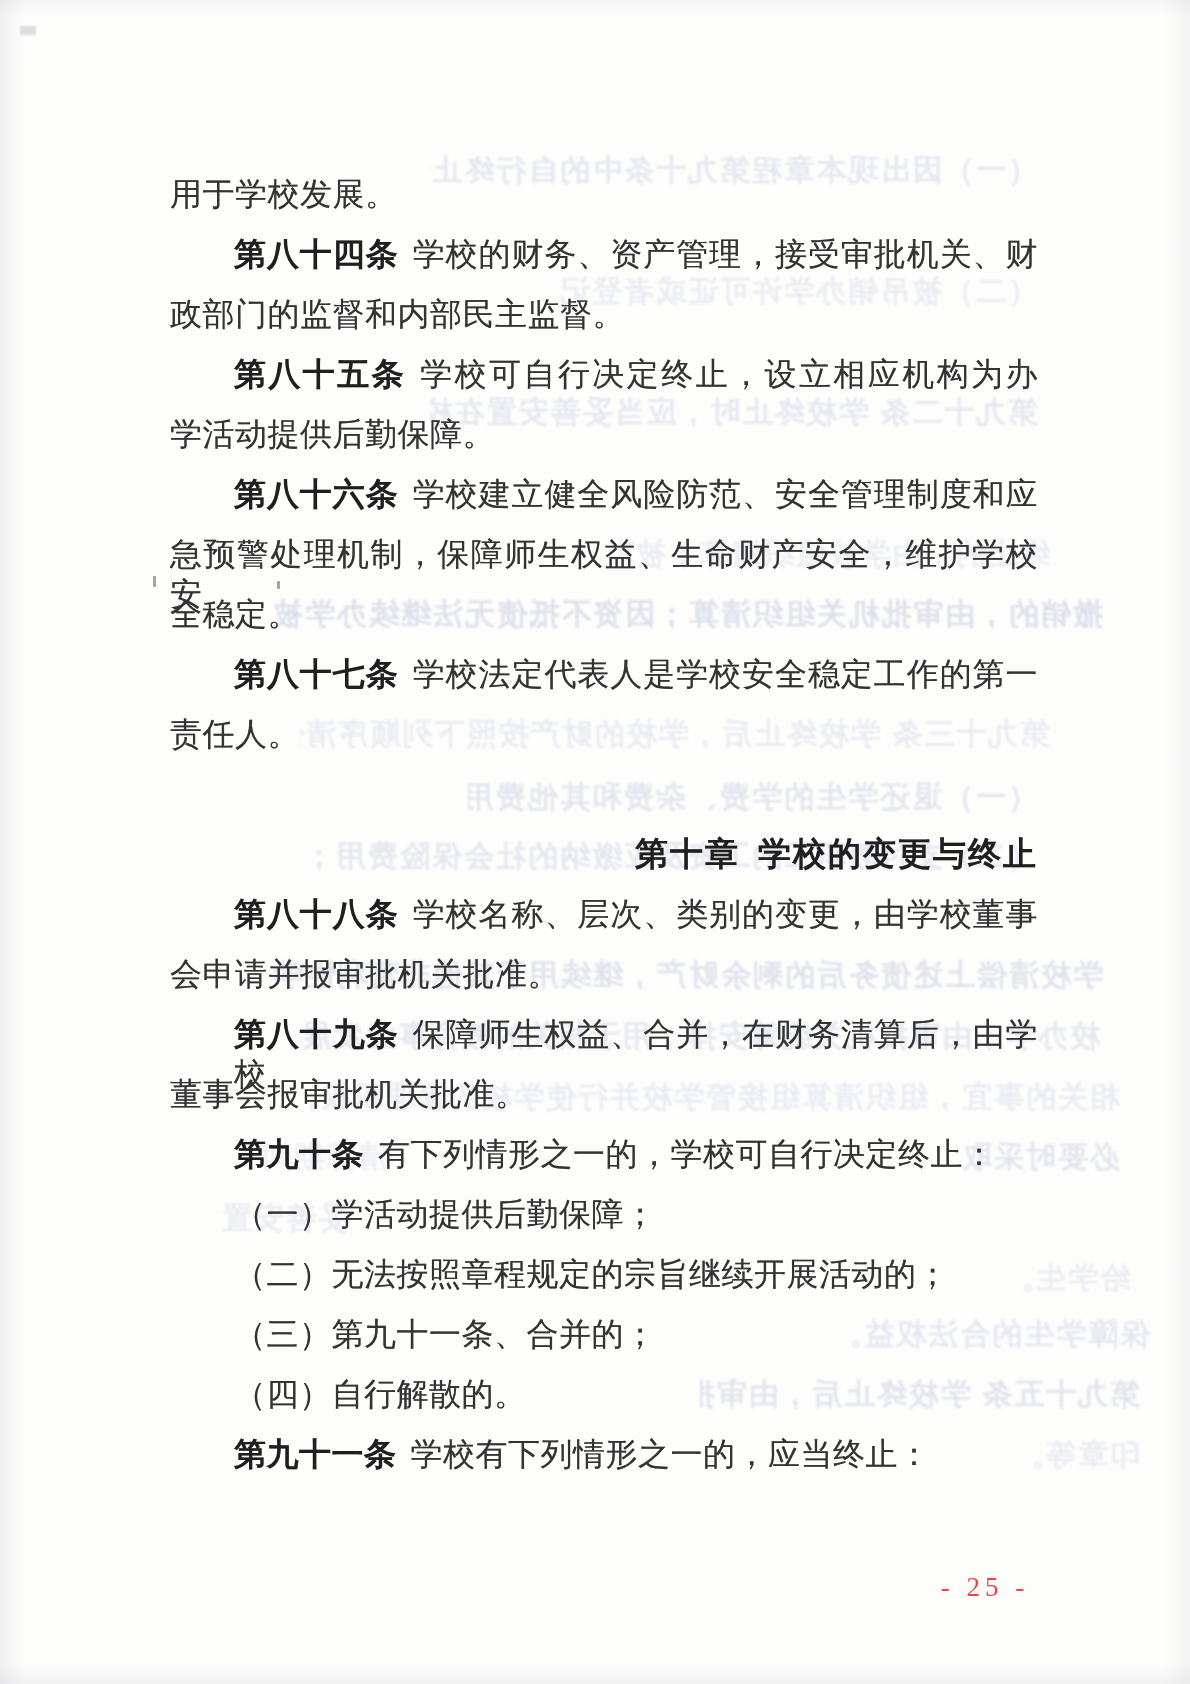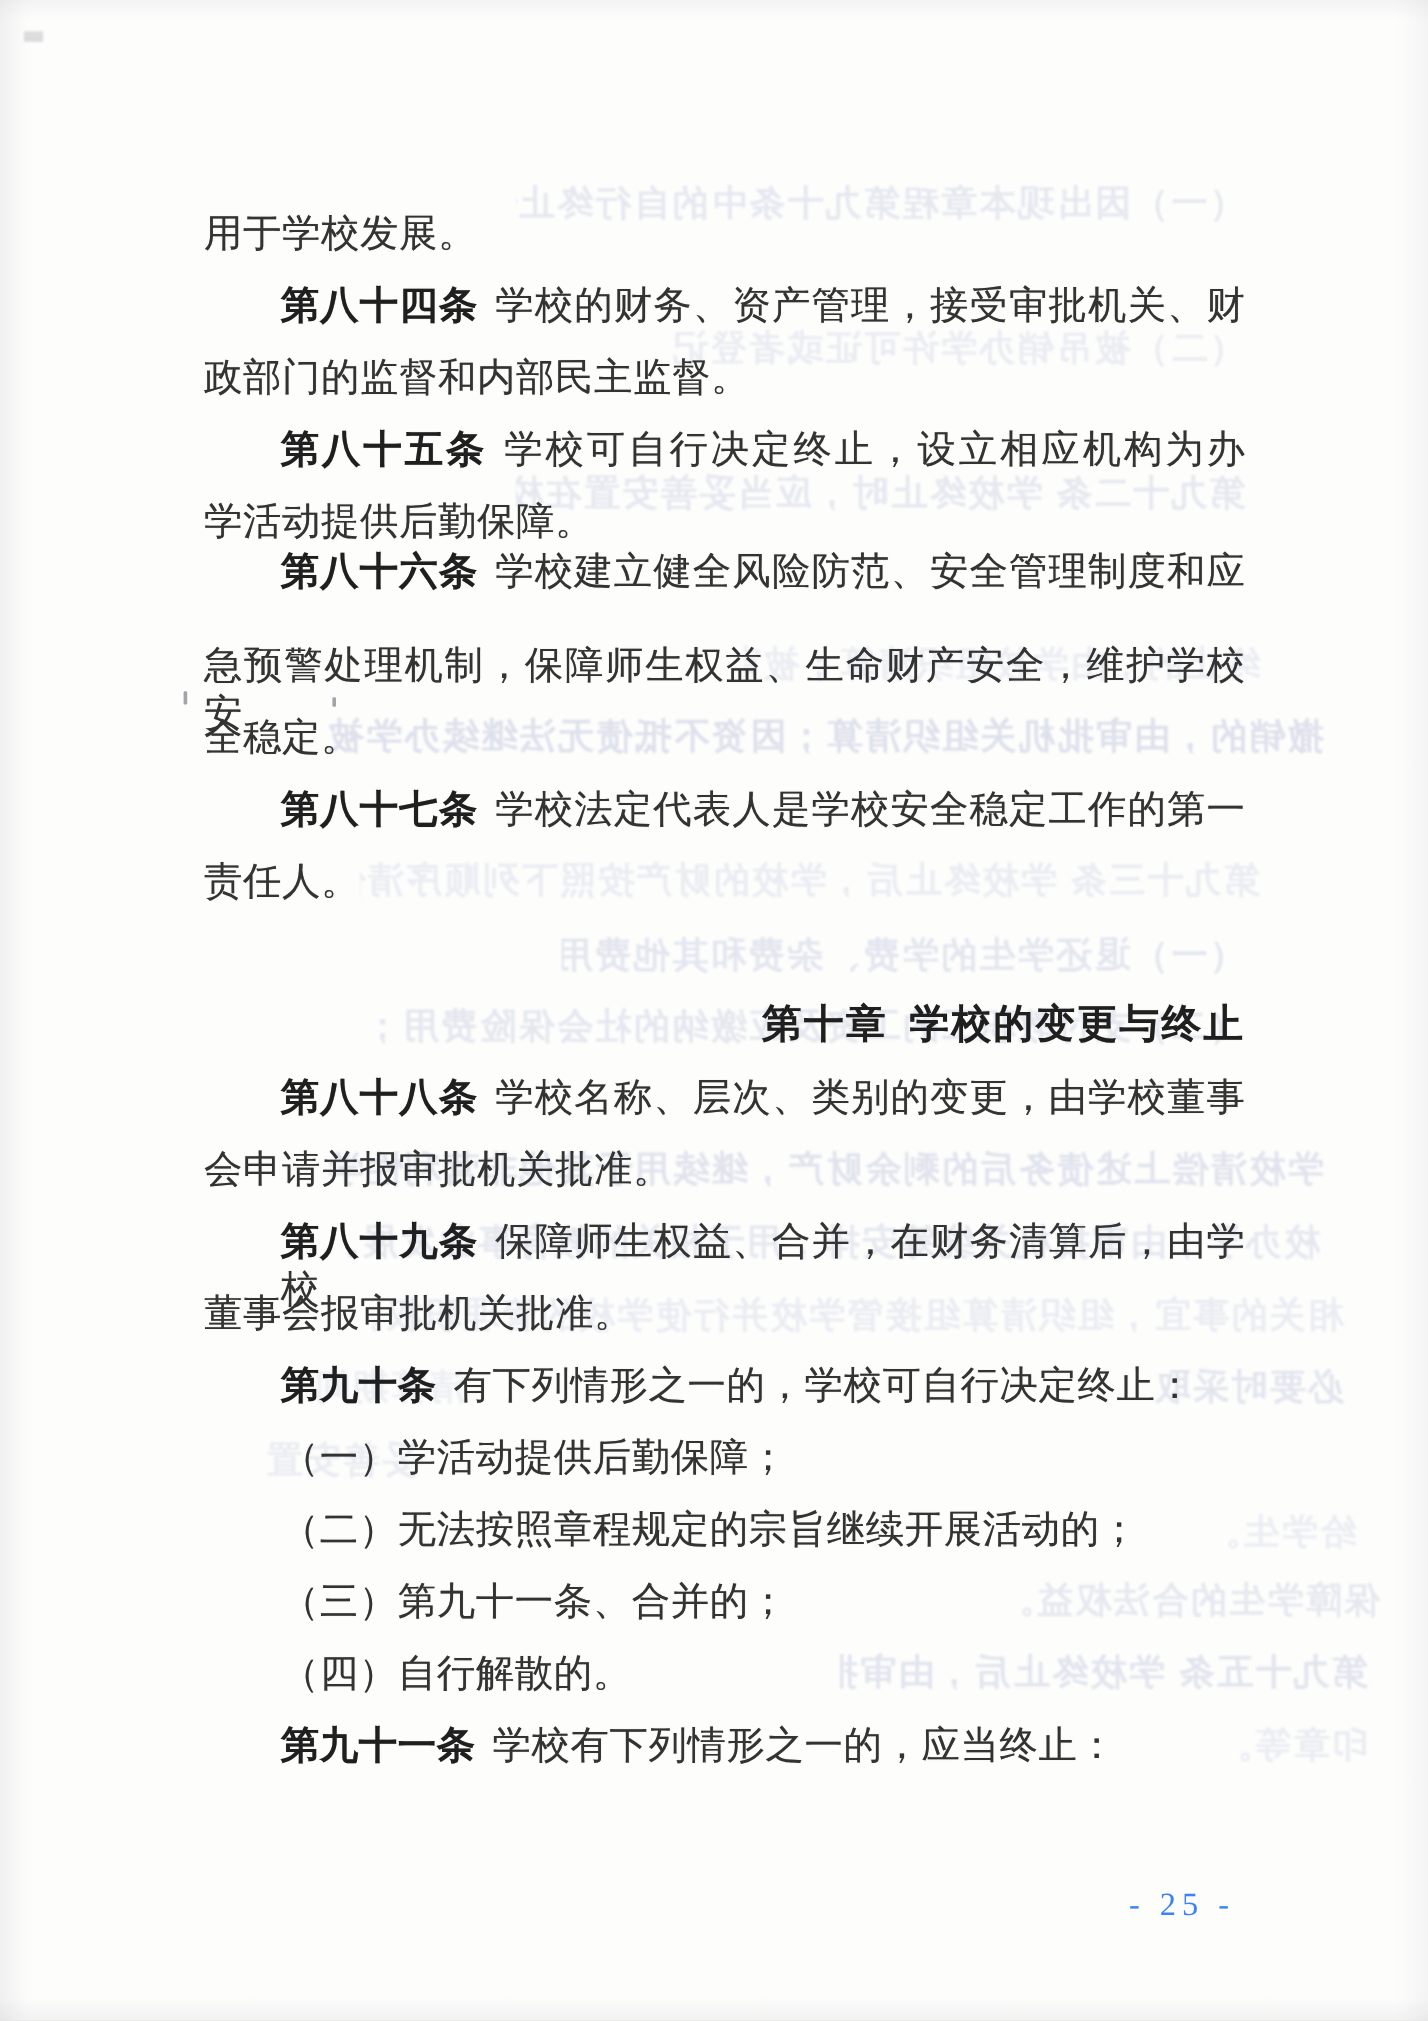--- a/index.html
+++ b/index.html
@@ -54,21 +54,21 @@
     color:#6f7fb2;
     filter:blur(1.1px);
     white-space:nowrap;
     overflow:hidden;
     pointer-events:none;
   }
 
   .page-number{
     position:absolute;
     left:905px;top:1572px;width:160px;
-    font-size:27px;color:#3b82f6;
+    font-size:27px;color:#ef4444;
     letter-spacing:5px;text-align:center;
   }
 </style>
 </head>
 <body>
 
 <div class="page">
 
   <div class="edge edge-left"></div>
   <div class="edge edge-right"></div>
@@ -98,21 +98,21 @@
       <div class="ghost" style="top: 1376px; left: 700px; width: 440px; opacity: 0.19;">第九十五条 学校终止后，由审批机关收回</div>
       <div class="ghost" style="top: 1437px; left: 1000px; width: 140px; opacity: 0.13;">印章等。</div>
     </div>
 
   <div id="text-block">
       <div class="line flush" style="top: 174px;"><span>用于学校发展。</span></div>
       <div class="line indent-justify" style="top: 234px;"><span class="lead">第八十四条</span><span>学校的财务、资产管理，接受审批机关、财</span></div>
       <div class="line flush" style="top: 294px;"><span>政部门的监督和内部民主监督。</span></div>
       <div class="line indent-justify" style="top: 354px;"><span class="lead">第八十五条</span><span>学校可自行决定终止，设立相应机构为办</span></div>
       <div class="line flush" style="top: 414px;"><span>学活动提供后勤保障。</span></div>
-      <div class="line indent-justify" style="top: 456px;"><span class="lead">第八十六条</span><span>学校建立健全风险防范、安全管理制度和应</span></div>
+      <div class="line indent-justify" style="top: 474px;"><span class="lead">第八十六条</span><span>学校建立健全风险防范、安全管理制度和应</span></div>
       <div class="line flush-justify" style="top: 534px;"><span>急预警处理机制，保障师生权益、生命财产安全，维护学校安</span></div>
       <div class="line flush" style="top: 594px;"><span>全稳定。</span></div>
       <div class="line indent-justify" style="top: 654px;"><span class="lead">第八十七条</span><span>学校法定代表人是学校安全稳定工作的第一</span></div>
       <div class="line flush" style="top: 714px;"><span>责任人。</span></div>
       <div class="line heading" style="top: 834px; text-align: right;"><span class="hnum">第十章</span><span>学校的变更与终止</span></div>
       <div class="line indent-justify" style="top: 894px;"><span class="lead">第八十八条</span><span>学校名称、层次、类别的变更，由学校董事</span></div>
       <div class="line flush" style="top: 954px;"><span>会申请并报审批机关批准。</span></div>
       <div class="line indent-justify" style="top: 1014px;"><span class="lead">第八十九条</span><span>保障师生权益、合并，在财务清算后，由学校</span></div>
       <div class="line flush" style="top: 1074px;"><span>董事会报审批机关批准。</span></div>
       <div class="line indent" style="top: 1134px;"><span class="lead">第九十条</span><span>有下列情形之一的，学校可自行决定终止：</span></div>

